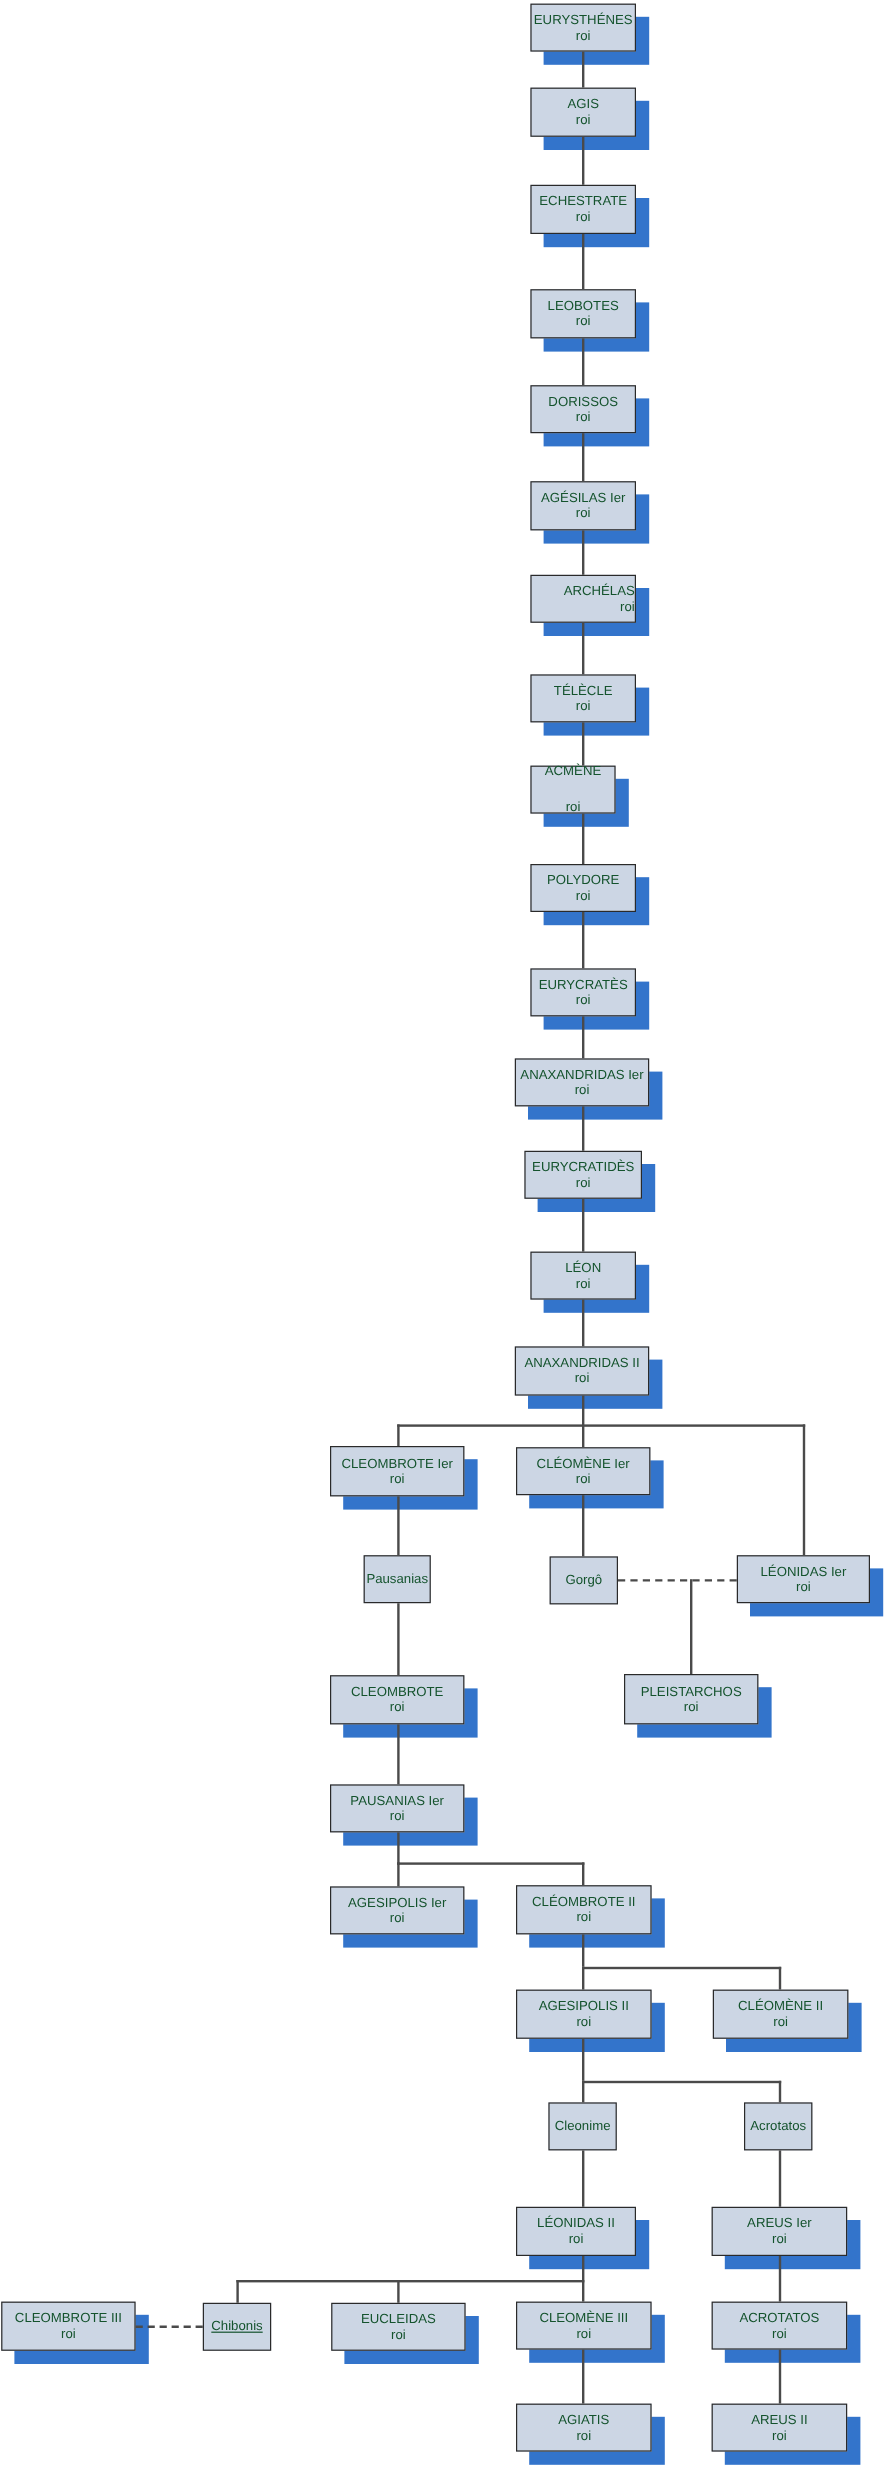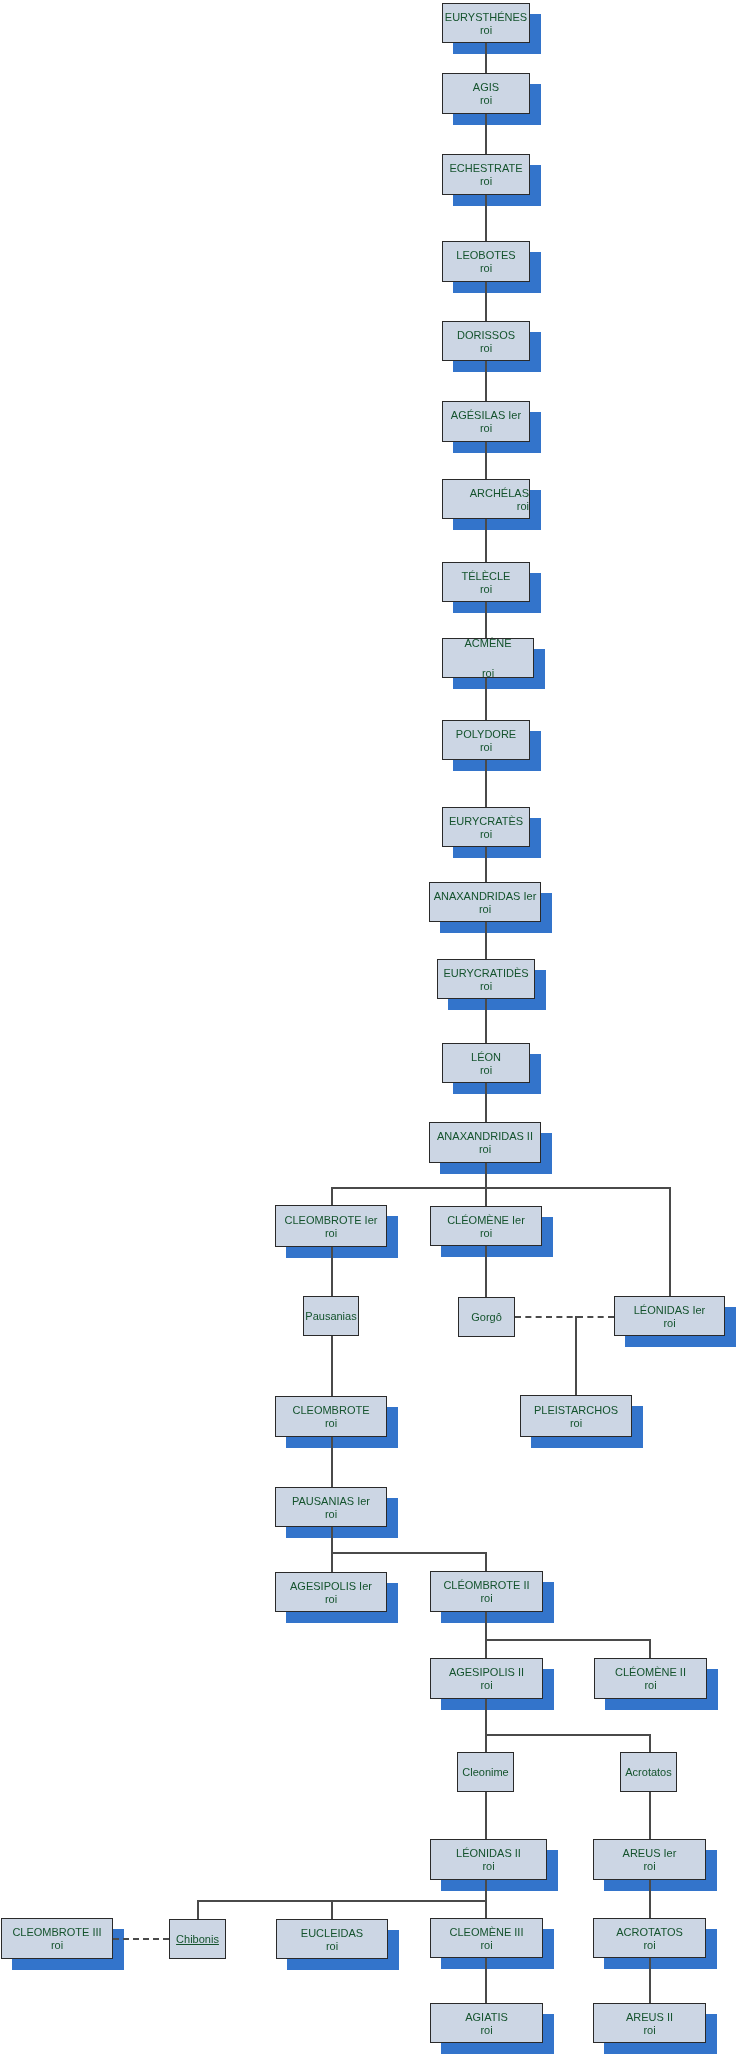--- a/index.html
+++ b/index.html
@@ -49,21 +49,21 @@
       <div class="sub">roi</div>
     </div>
     <div class="node king" style="left: 442px; top: 479px; width: 88px; height: 40px; align-items: flex-end;">
       <div class="label">ARCHÉLAS</div>
       <div class="sub">roi</div>
     </div>
     <div class="node king" style="left: 442px; top: 562px; width: 88px; height: 40px;">
       <div class="label">TÉLÈCLE</div>
       <div class="sub">roi</div>
     </div>
-    <div class="node king" style="left: 442px; top: 638px; width: 92px; height: 40px; gap: 17px;">
+    <div class="node king" style="left: 442px; top: 638px; width: 71px; height: 40px; gap: 17px;">
       <div class="label">ACMÈNE</div>
       <div class="sub">roi</div>
     </div>
     <div class="node king" style="left: 442px; top: 720px; width: 88px; height: 40px;">
       <div class="label">POLYDORE</div>
       <div class="sub">roi</div>
     </div>
     <div class="node king" style="left: 442px; top: 807px; width: 88px; height: 40px;">
       <div class="label">EURYCRATÈS</div>
       <div class="sub">roi</div>
@@ -129,21 +129,21 @@
     <div class="node king" style="left: 594px; top: 1658px; width: 113px; height: 41px;">
       <div class="label">CLÉOMÈNE II</div>
       <div class="sub">roi</div>
     </div>
     <div class="node person" style="left: 457px; top: 1752px; width: 57px; height: 40px;">
       <div class="label">Cleonime</div>
     </div>
     <div class="node person" style="left: 620px; top: 1752px; width: 57px; height: 40px;">
       <div class="label">Acrotatos</div>
     </div>
-    <div class="node king" style="left: 430px; top: 1839px; width: 117px; height: 41px;">
+    <div class="node king" style="left: 430px; top: 1839px; width: 100px; height: 41px;">
       <div class="label">LÉONIDAS II</div>
       <div class="sub">roi</div>
     </div>
     <div class="node king" style="left: 593px; top: 1839px; width: 113px; height: 41px; align-items: center;">
       <div class="label">AREUS Ier</div>
       <div class="sub">roi</div>
     </div>
     <div class="node king" style="left: 1px; top: 1918px; width: 112px; height: 41px;">
       <div class="label">CLEOMBROTE III</div>
       <div class="sub">roi</div>

